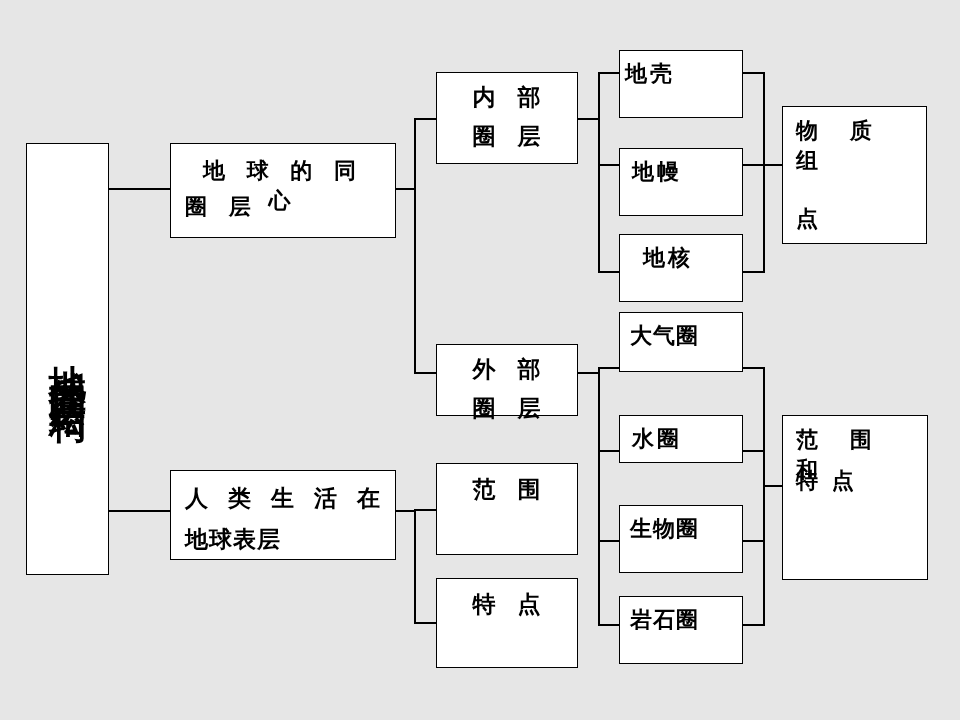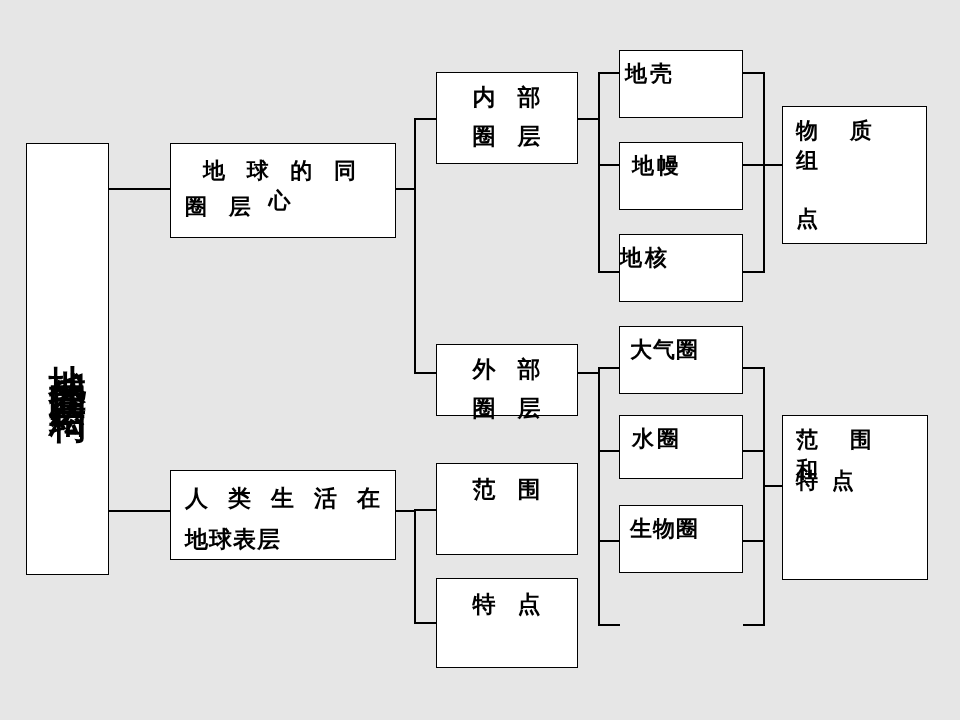--- a/index.html
+++ b/index.html
@@ -133,40 +133,43 @@
   </div>
 
   <div class="node h" style="left:436px; top:578px; width:142px; height:90px;">
     <div class="txt" style="top:10px; font-size:23px; letter-spacing:7px; padding-left:6px;">特 点</div>
   </div>
 
   <div class="node h lead" style="left:619px; top:50px; width:124px; height:68px;">
     <div class="txt" style="top:8px; font-size:22px; letter-spacing:3px; padding-left:5px;">地壳</div>
   </div>
 
-  <div class="node h lead" style="left:619px; top:142px; width:124px; height:68px;padding-left:8px;">
+  <div class="node h lead" style="left:619px; top:148px; width:124px; height:68px;padding-left:8px;">
     <div class="txt" style="top:8px; font-size:22px; letter-spacing:3px; padding-left:12px;">地幔</div>
   </div>
 
   <div class="node h lead" style="left:619px; top:234px; width:124px; height:68px;">
-    <div class="txt" style="top:8px; font-size:22px; letter-spacing:3px; padding-left:0;">地核</div>
+    <div class="txt" style="top:8px; font-size:22px; letter-spacing:3px; padding-left:23px;">地核</div>
   </div>
 
-  <div class="node h lead" style="left:619px; top:326px; width:124px; height:68px;padding-left:19px;">
+  <div class="node h lead" style="left:619px; top:312px; width:124px; height:60px;padding-left:19px;">
     <div class="txt" style="top:8px; font-size:22px; letter-spacing:1px; padding-left:10px;">大气圈</div>
   </div>
 
-  <div class="node h lead" style="left:619px; top:415px; width:124px; height:64px;">
+  <div class="node h lead" style="left:619px; top:415px; width:124px; height:48px;">
     <div class="txt" style="top:8px; font-size:22px; letter-spacing:3px; padding-left:12px;">水圈</div>
   </div>
 
   <div class="node h lead" style="left:619px; top:505px; width:124px; height:68px;">
     <div class="txt" style="top:8px; font-size:22px; letter-spacing:1px; padding-left:10px;">生物圈</div>
   </div>
 
+  <div class="node h lead" style="left:619px; top:596px; width:124px; height:68px;">
+    <div class="txt" style="top:8px; font-size:22px; letter-spacing:1px; padding-left:10px;">岩石圈</div>
+  </div>
 
   <div class="node h lead" style="left:782px; top:95px; width:145px; height:138px;margin-top:11px;">
     <div class="txt" style="top:9px; font-size:22px; letter-spacing:12px; padding-left:13px;">物 质 组</div>
     <div class="txt" style="top:97px; font-size:22px; letter-spacing:12px; padding-left:13px;">点</div>
   </div>
 
   <div class="node h lead" style="left:782px; top:415px; width:146px; height:165px;">
     <div class="txt" style="top:9px; font-size:22px; letter-spacing:12px; padding-left:13px;">范 围 和</div>
     <div class="txt" style="top:50px; font-size:22px; letter-spacing:3px; padding-left:13px;">特 点</div>
   </div>

